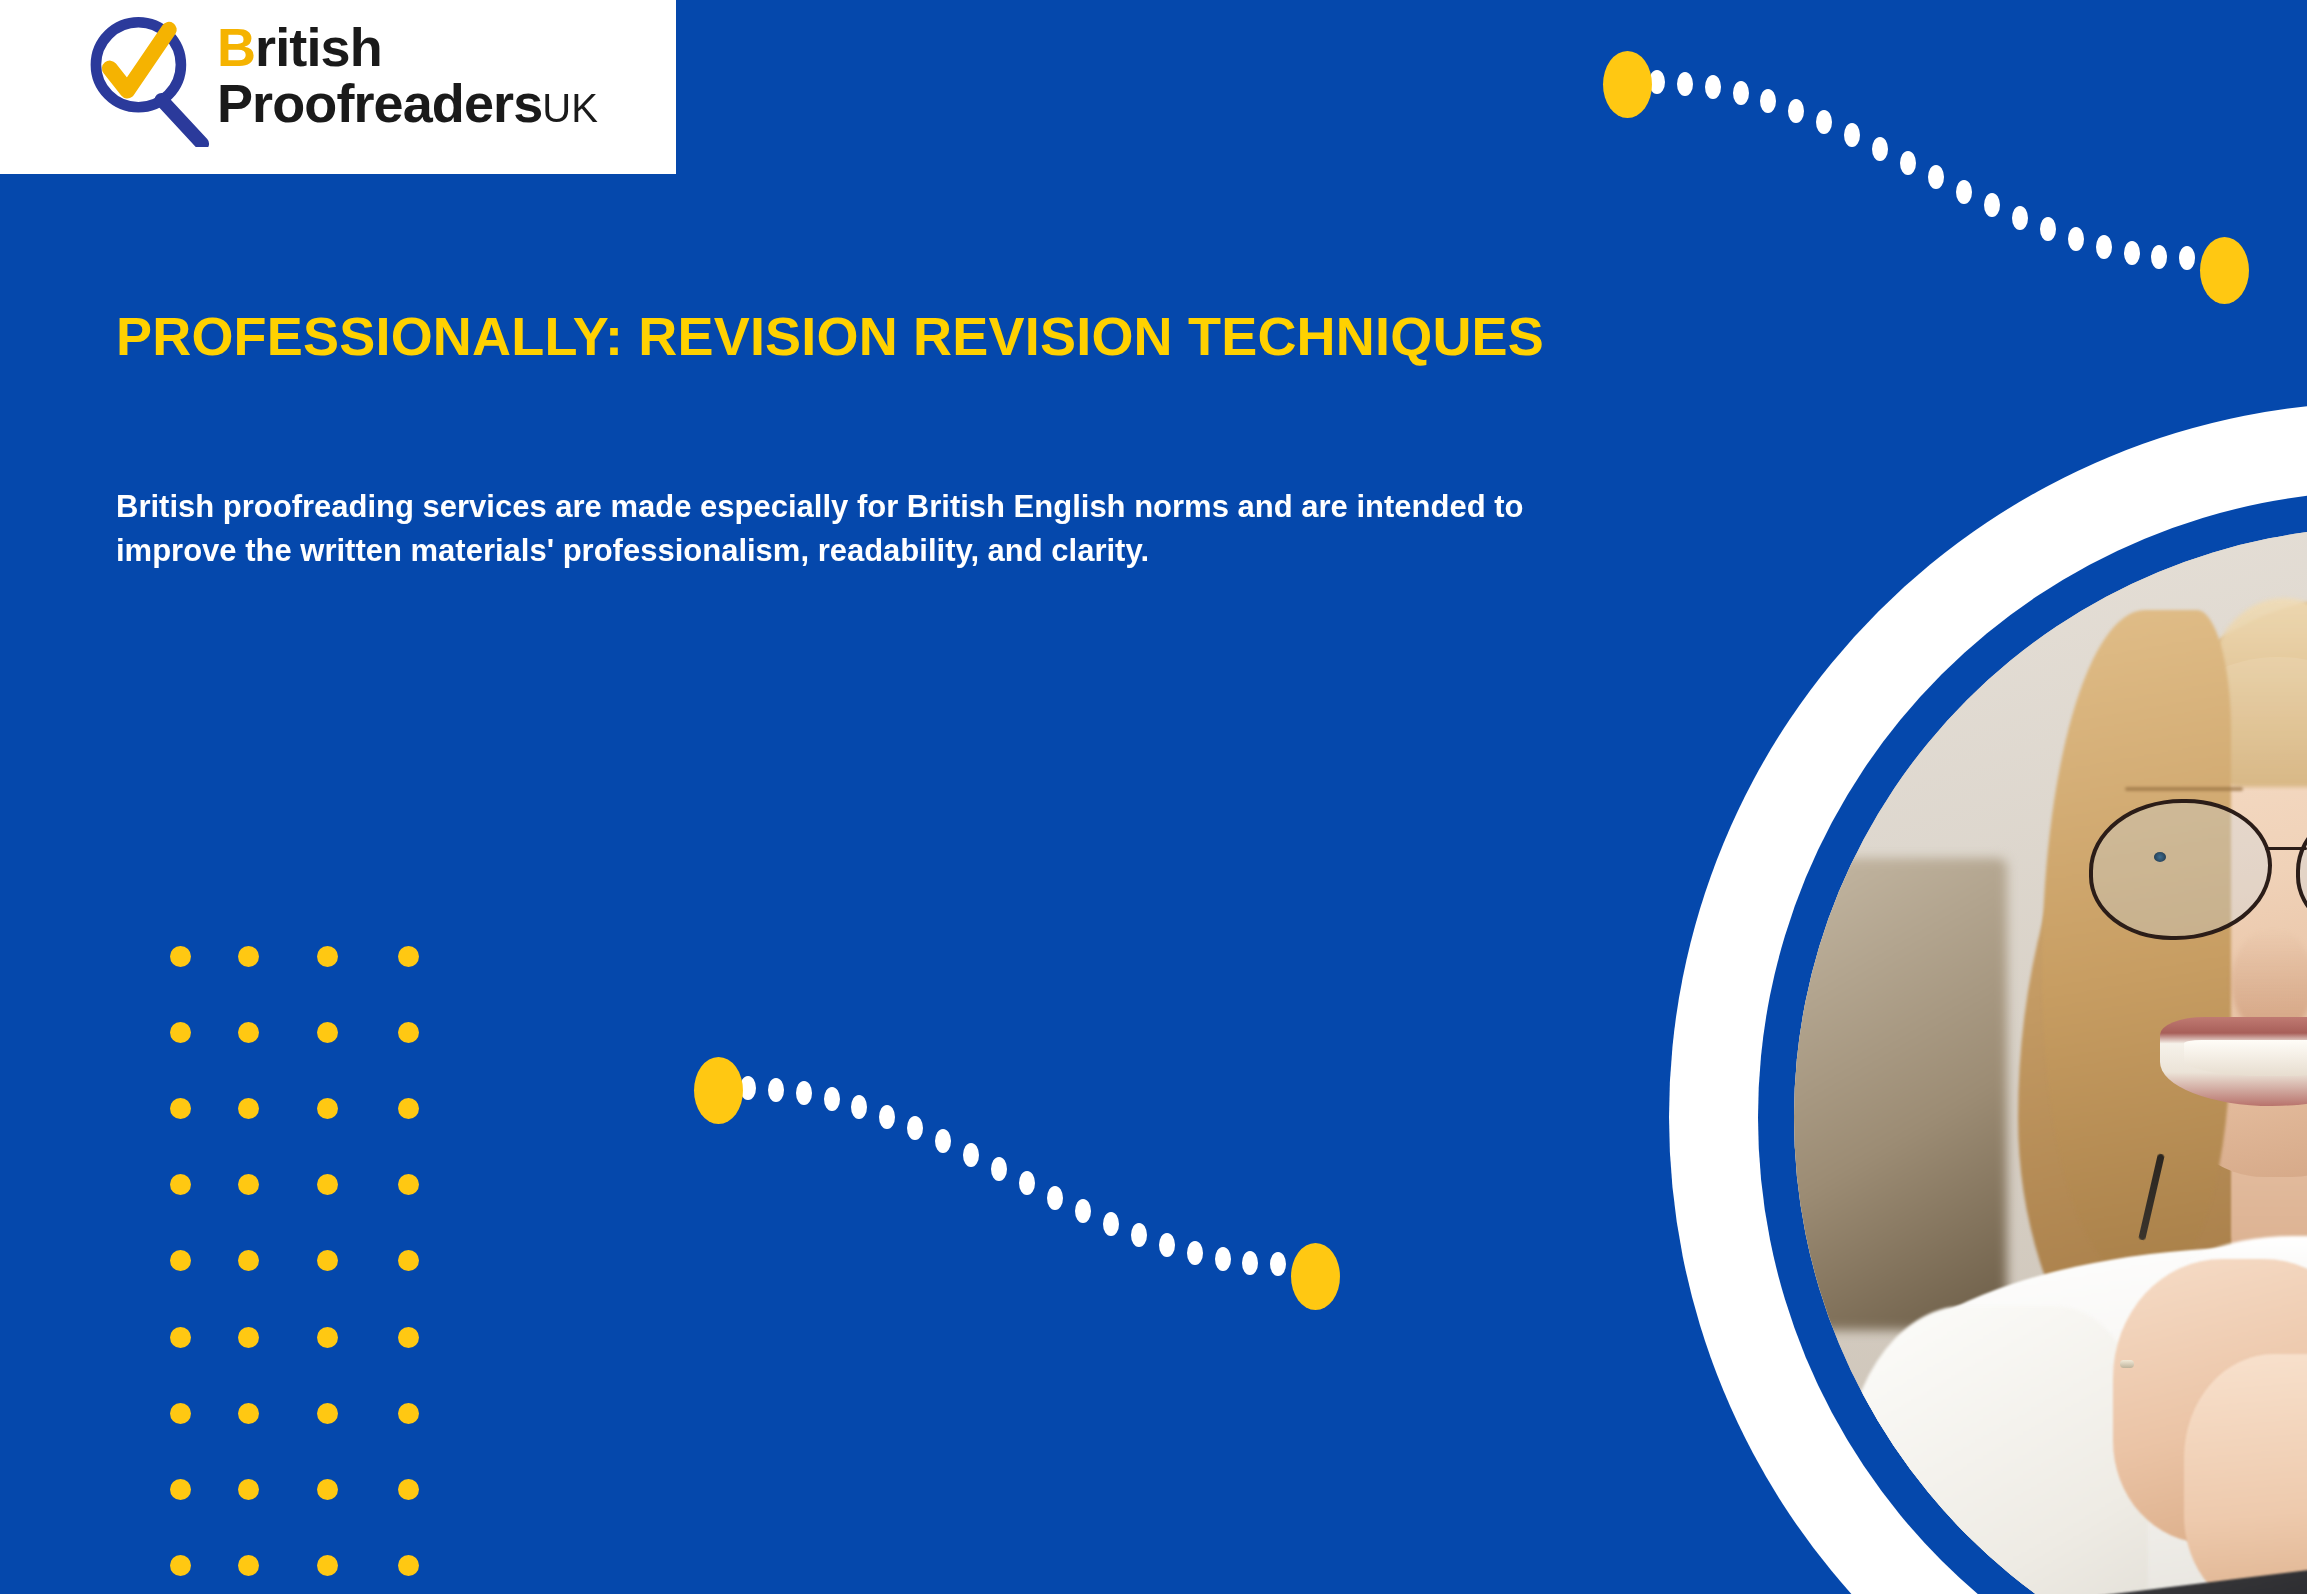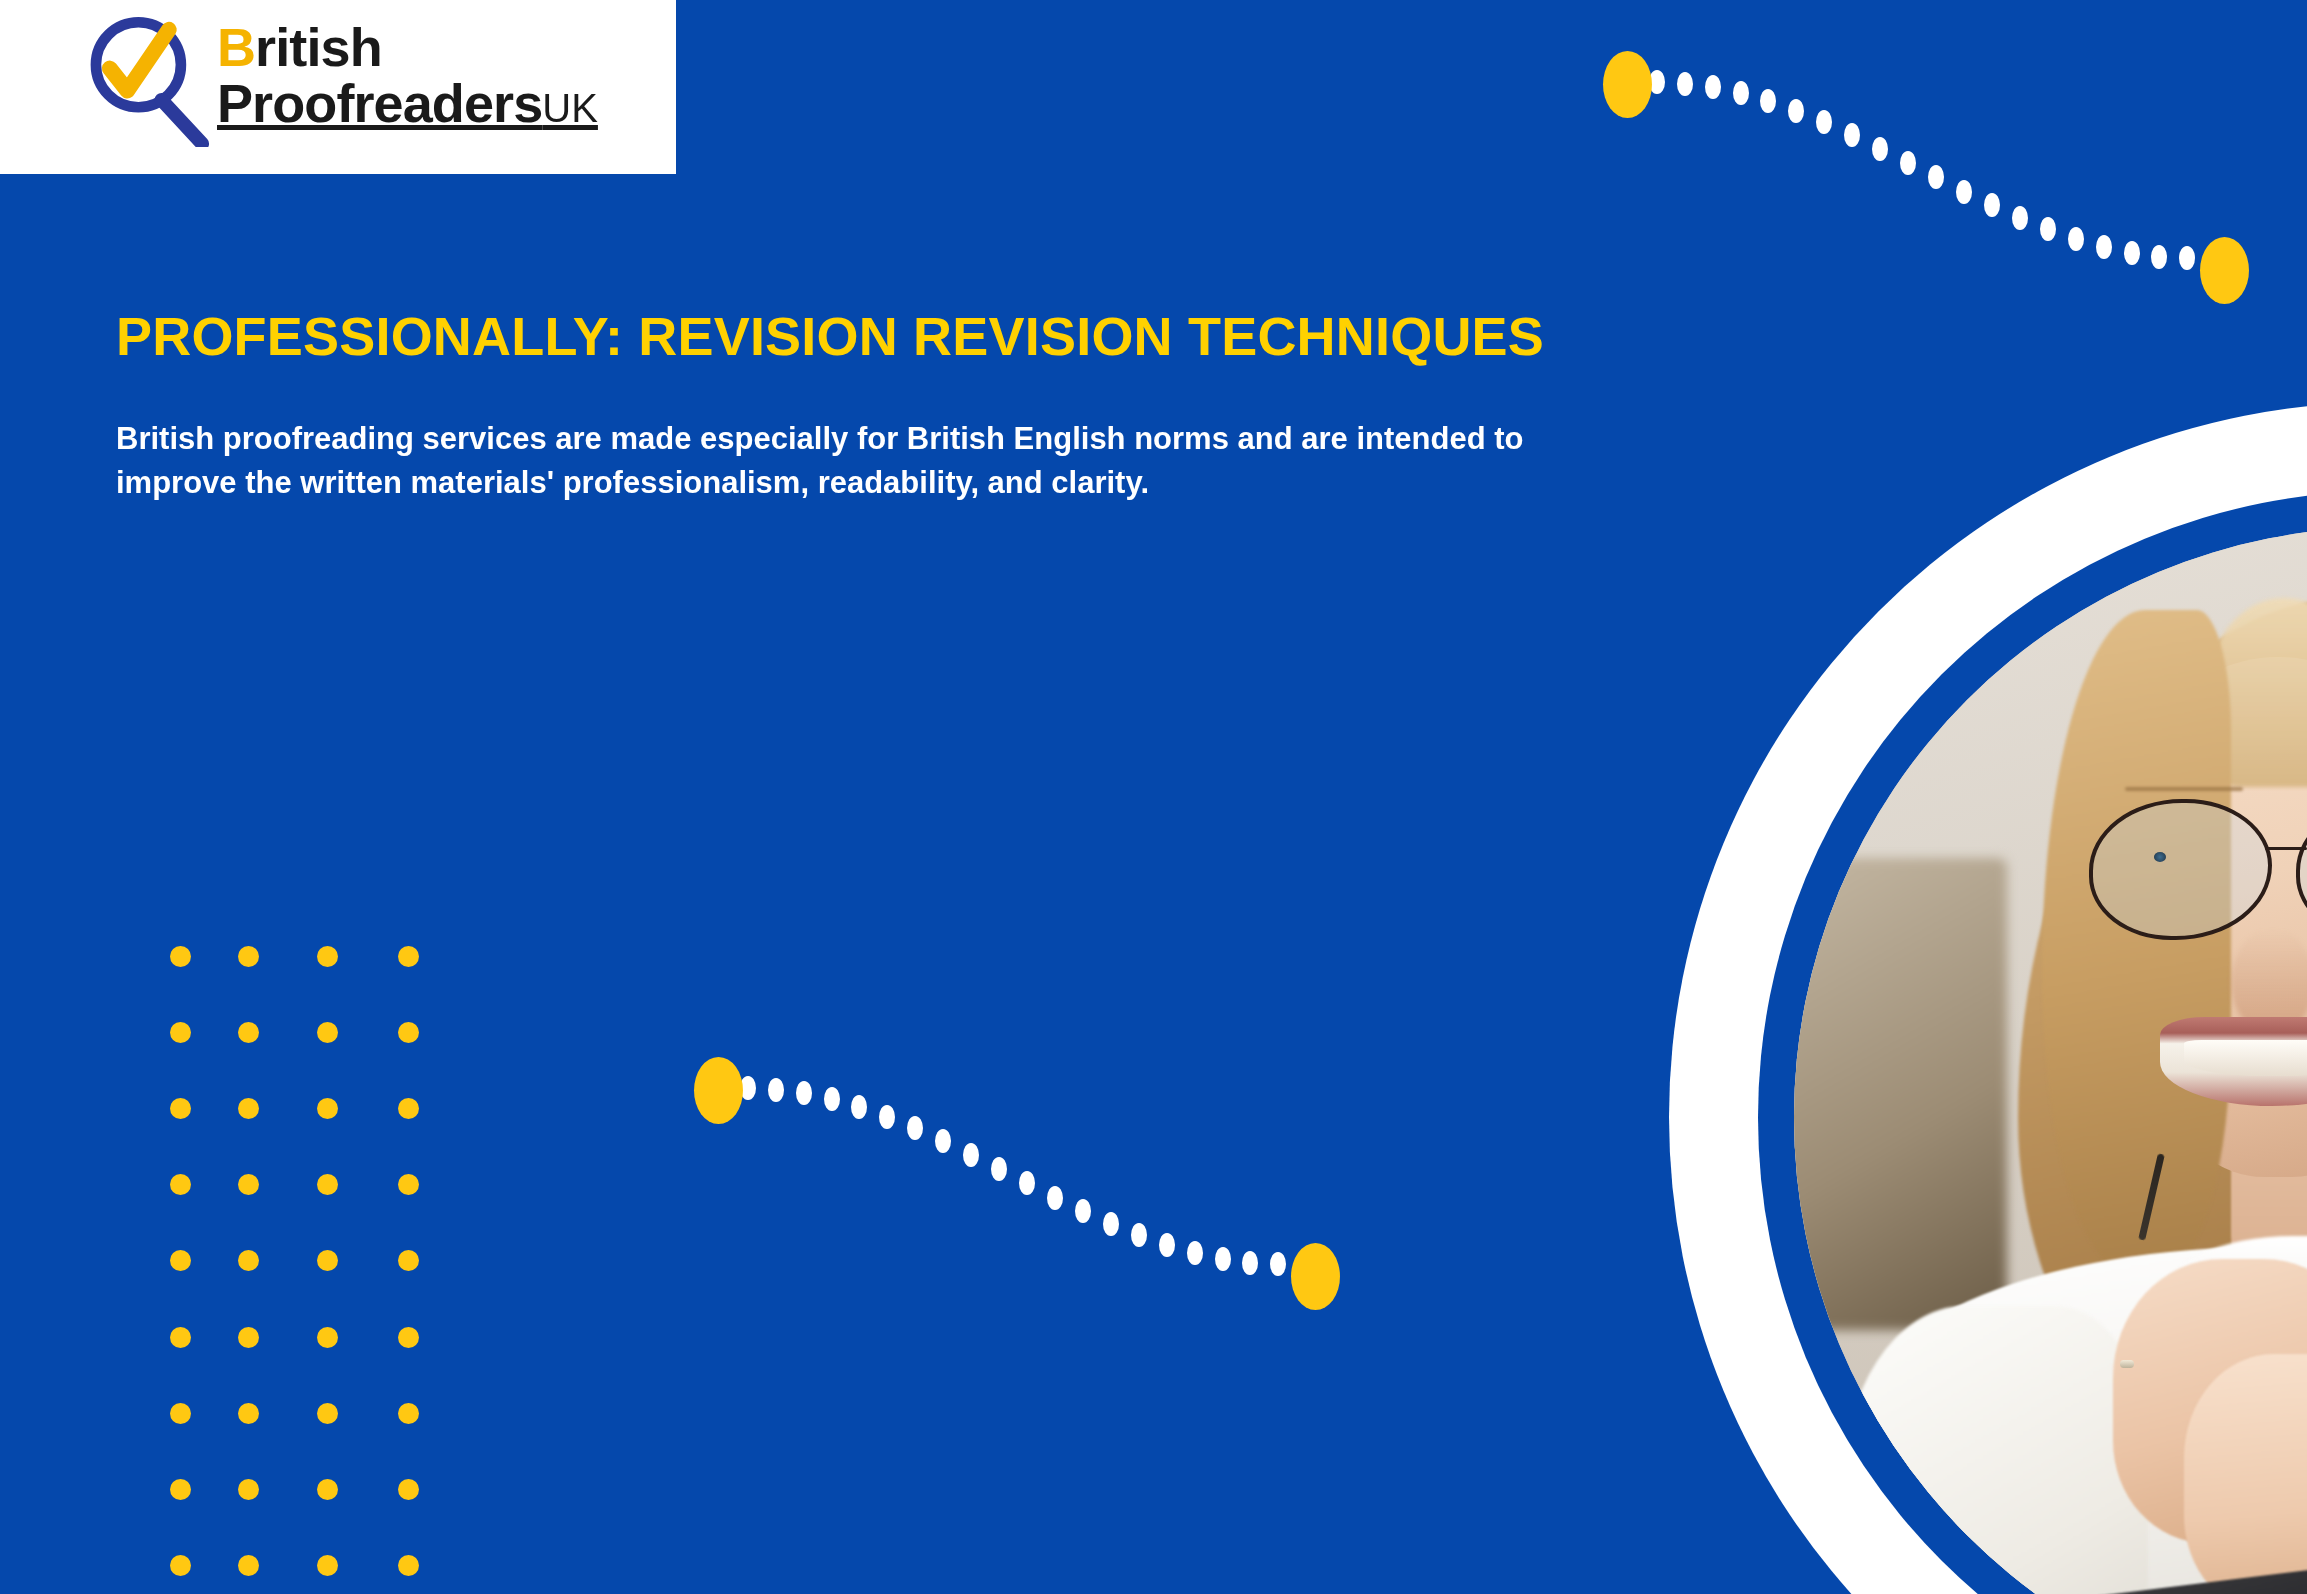--- a/index.html
+++ b/index.html
@@ -32,38 +32,37 @@
   }
   .logo-line1{
     font-size:54px; font-weight:700; line-height:1.0;
     letter-spacing:-0.9px; color:#1a1a1a; white-space:nowrap;
   }
   .logo-line1 .b{ color:#F5B301; }
   .logo-line2{
     font-size:54px; font-weight:700; line-height:1.05;
     letter-spacing:-0.9px; color:#1a1a1a; white-space:nowrap;
     margin-top:1.8px;
-    text-decoration:underline;
   }
   .logo-line2 .uk{ font-size:40px; font-weight:400; letter-spacing:0px; }
 
   
   .copy{ position:absolute; left:116px; top:249px; width:1569px; z-index:30; }
   .h1{
     color:#ffffff; font-size:70px; font-weight:700;
     letter-spacing:0.5px; line-height:1.02; white-space:nowrap;
   }
   .h2{
     color:#FFD100; font-size:54px; font-weight:700;
     letter-spacing:0.2px; line-height:1.05; white-space:nowrap;
     margin-top:59px;
   }
   .body{
     color:#ffffff; font-size:31px; font-weight:700;
-    line-height:1.42; margin-top:52px; width:1412px;
+    line-height:1.42; margin-top:120px; width:1412px;
   }
 
   
   .dotgrid{ position:absolute; z-index:20; }
   .dotgrid i{
     position:absolute; background:#FFC812; border-radius:50%; display:block;
   }
   .grid-bl{ left:138px; top:932px; width:332px; height:663px; }
 
   

